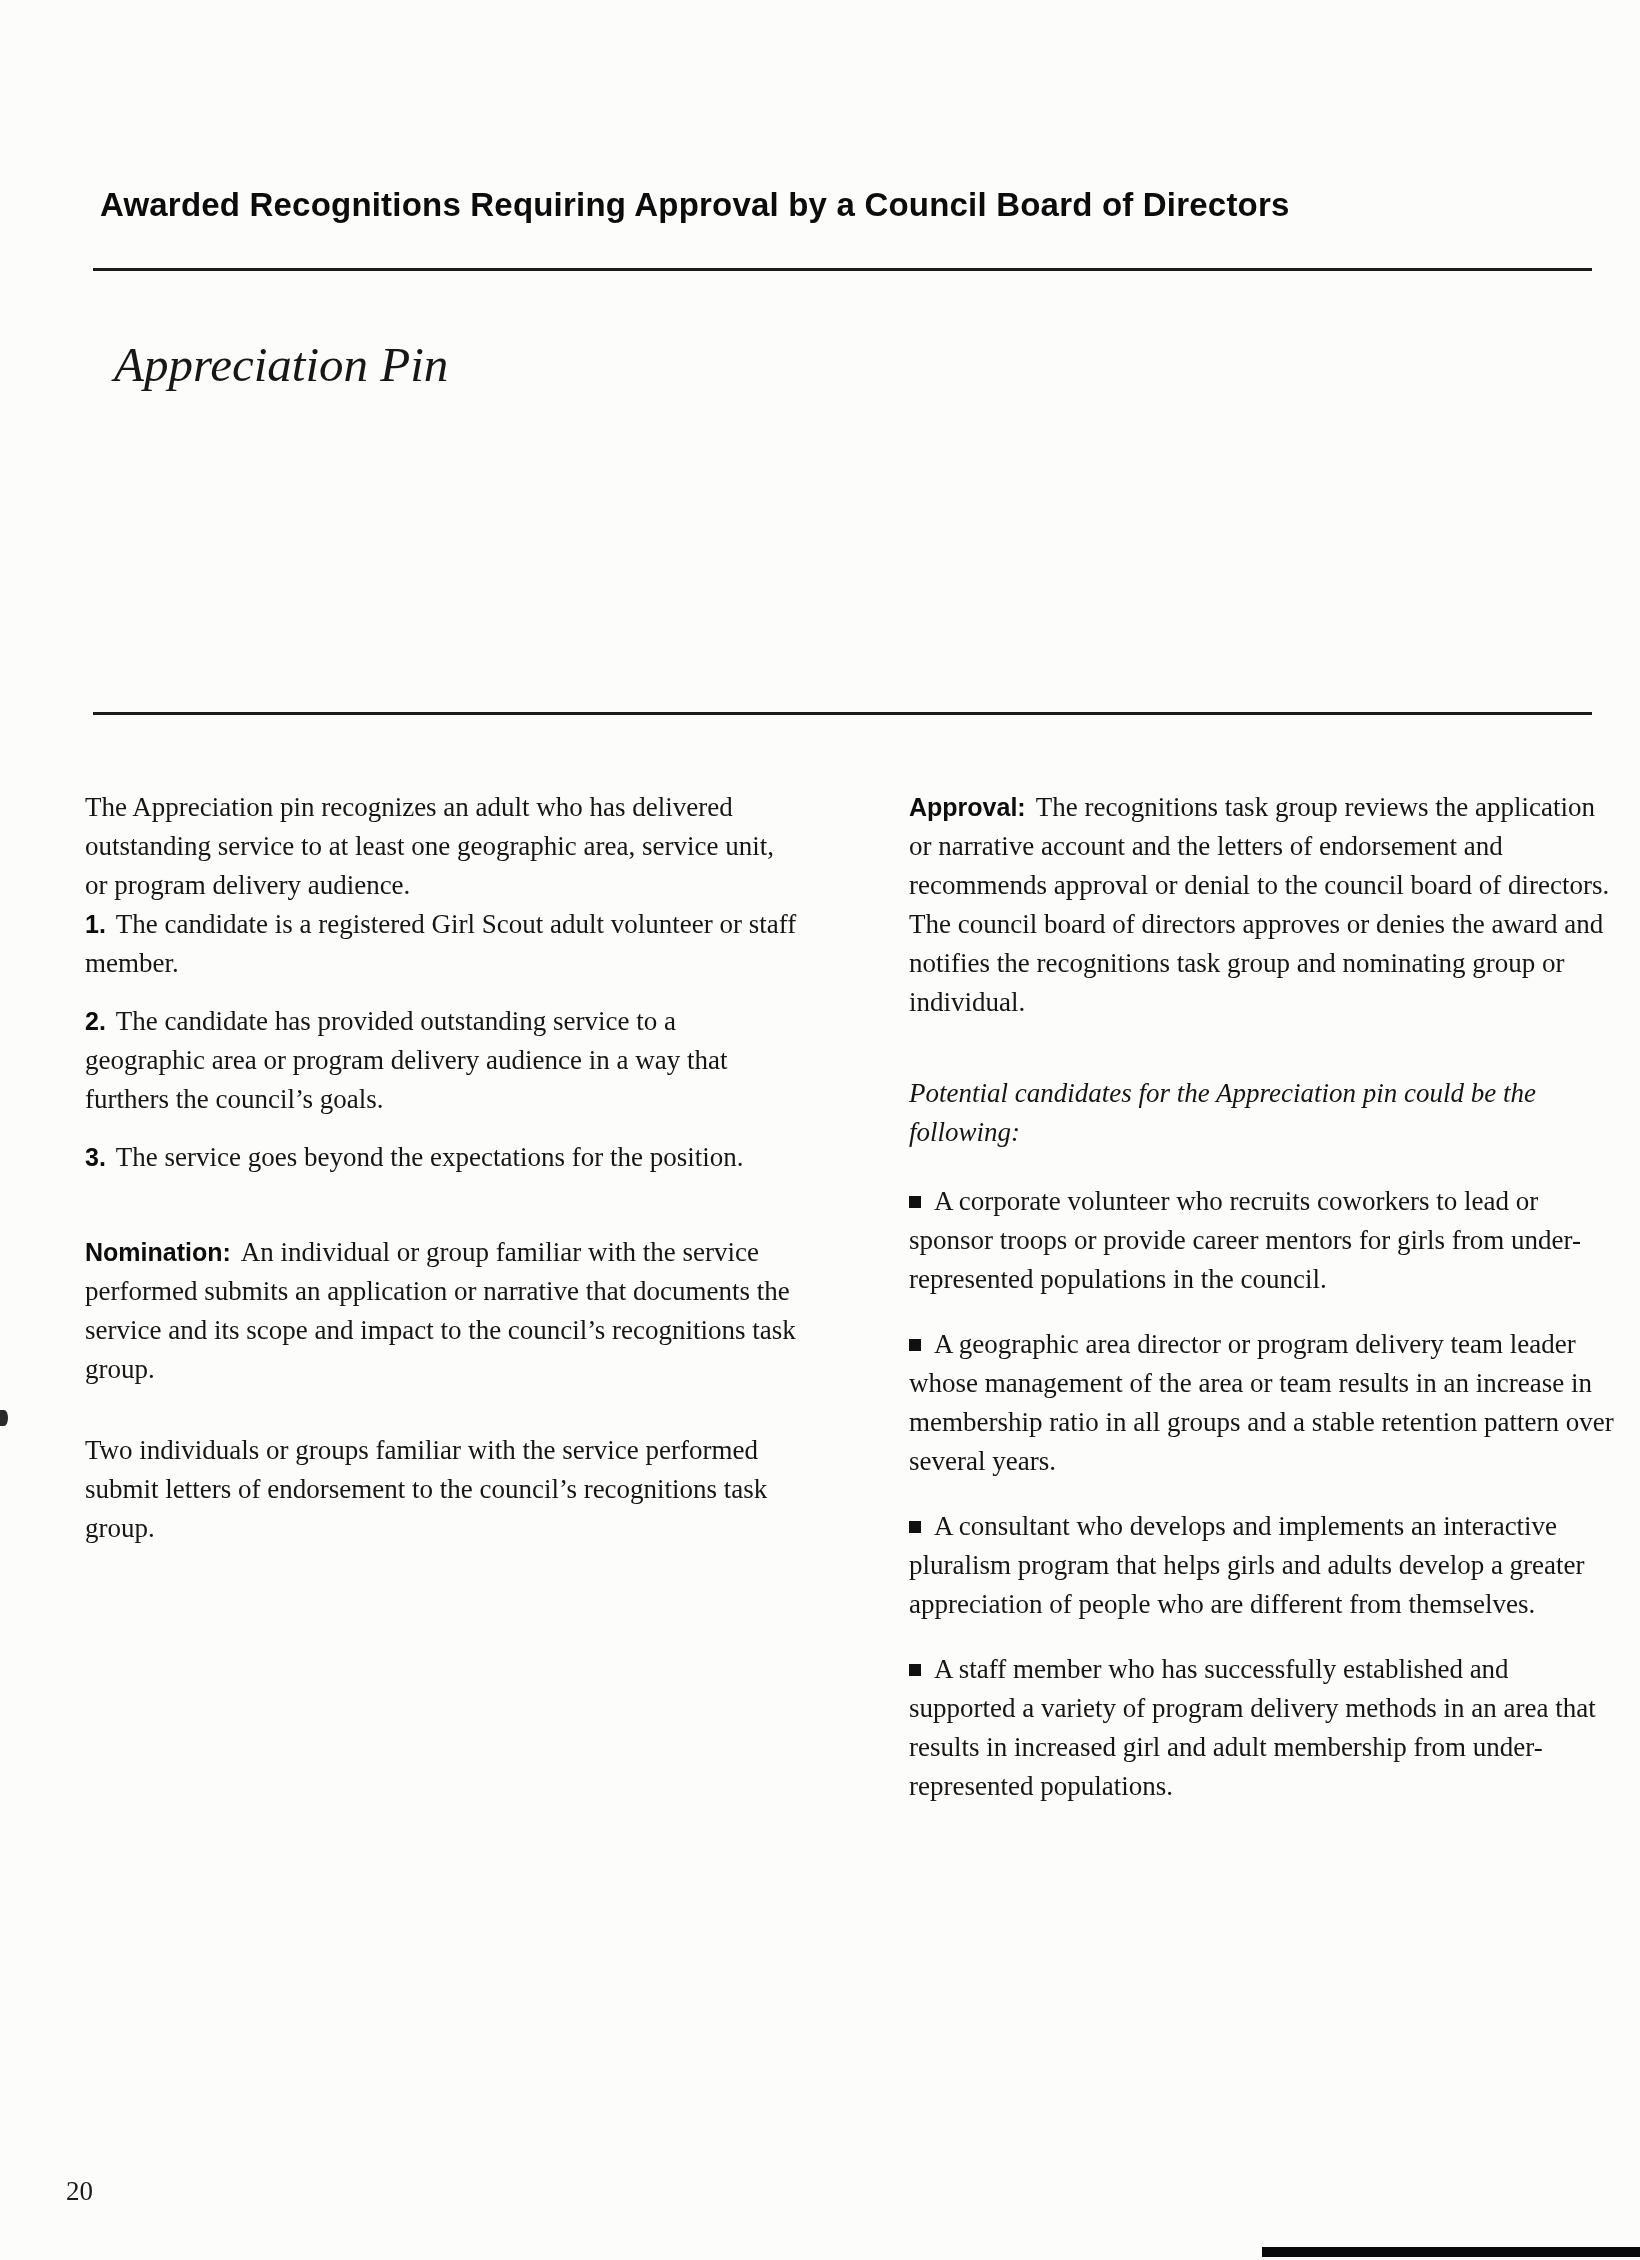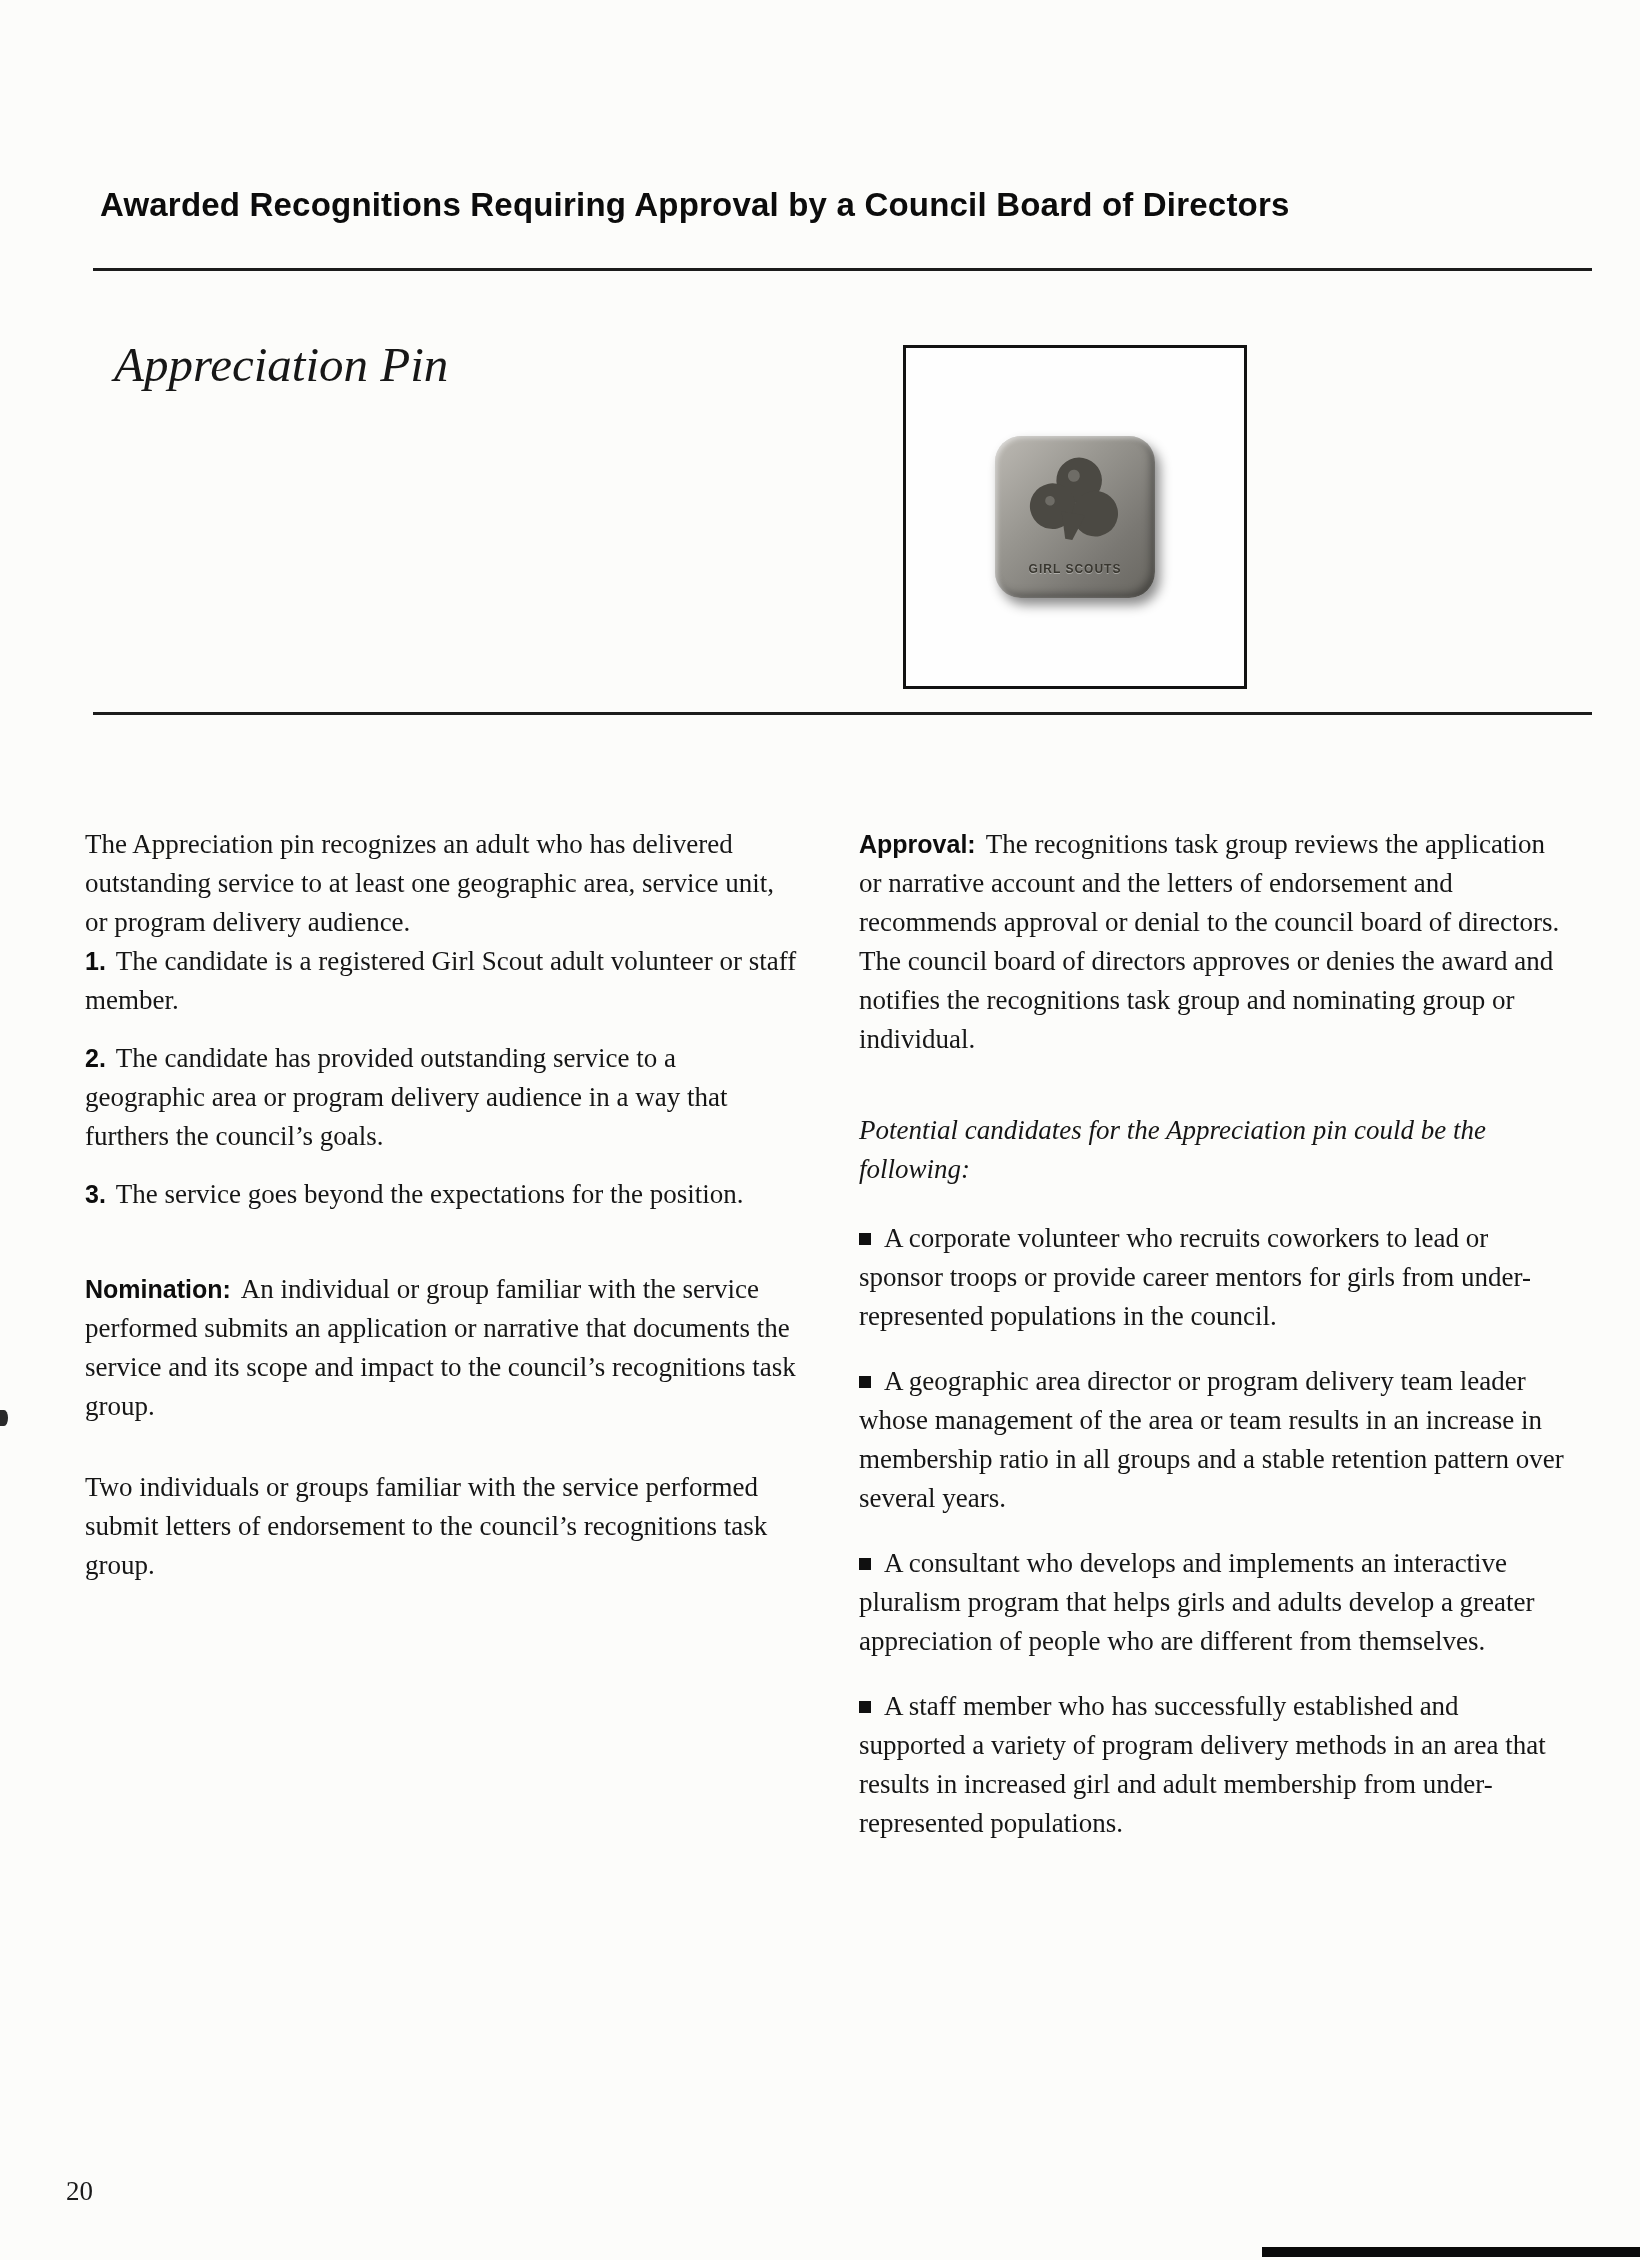--- a/index.html
+++ b/index.html
@@ -53,21 +53,21 @@
     position: absolute; left: 0; right: 0; bottom: 22px;
     text-align: center;
     font-family: "Liberation Sans", sans-serif;
     font-weight: 700; font-size: 12px; letter-spacing: 1px;
     color: #38362f;
     text-shadow: 0 1px 0 rgba(255,255,255,0.35);
   }
 
   .columns {
     position: absolute; left: 85px; top: 788px; right: 43px;
-    display: flex; gap: 62px; margin-top: 37px;
+    display: flex; gap: 112px;
   }
   .col { width: 712px; flex: 0 0 712px; }
   .col p { margin: 0; font-size: 27px; line-height: 39px; color: #161616; }
 
   .section-heading {
     font-family: "Liberation Sans", sans-serif;
     font-weight: 700; font-size: 26px; color: #0d0d0d;
     margin: 54px 0 30px 0;
   }
   .runin {
@@ -115,37 +115,20 @@
 </head>
 <body>
 
 <div class="page">
 
   <div class="doc-header">Awarded Recognitions Requiring Approval by a Council Board of Directors</div>
   <div class="rule rule-top"></div>
 
   <div class="doc-title">Appreciation Pin</div>
 
-  <div class="pin-frame">
-    <div class="pin">
-      <svg width="126" height="120" viewBox="0 0 100 100">
-        <g fill="#4b4943" transform="rotate(10 50 50)">
-          <circle cx="50" cy="30" r="19"></circle>
-          <circle cx="32" cy="55" r="19"></circle>
-          <circle cx="68" cy="55" r="19"></circle>
-          <path d="M40 58 L60 58 L53 80 L47 80 Z"></path>
-        </g>
-        <g fill="#6e6c66" transform="rotate(10 50 50)">
-          <circle cx="45" cy="27" r="5"></circle>
-          <circle cx="29" cy="51" r="4"></circle>
-        </g>
-      </svg>
-      <div class="pin-label">GIRL SCOUTS</div>
-    </div>
-  </div>
 
   <div class="rule rule-mid"></div>
 
   <div class="columns">
 
     <div class="col">
       <p>The Appreciation pin recognizes an adult who has delivered outstanding service to at least one geographic area, service unit, or program delivery audience.</p>
 
 
       <p class="crit-item"><span class="num">1.</span><span>The candidate is a registered Girl Scout adult volunteer or staff member.</span></p>

